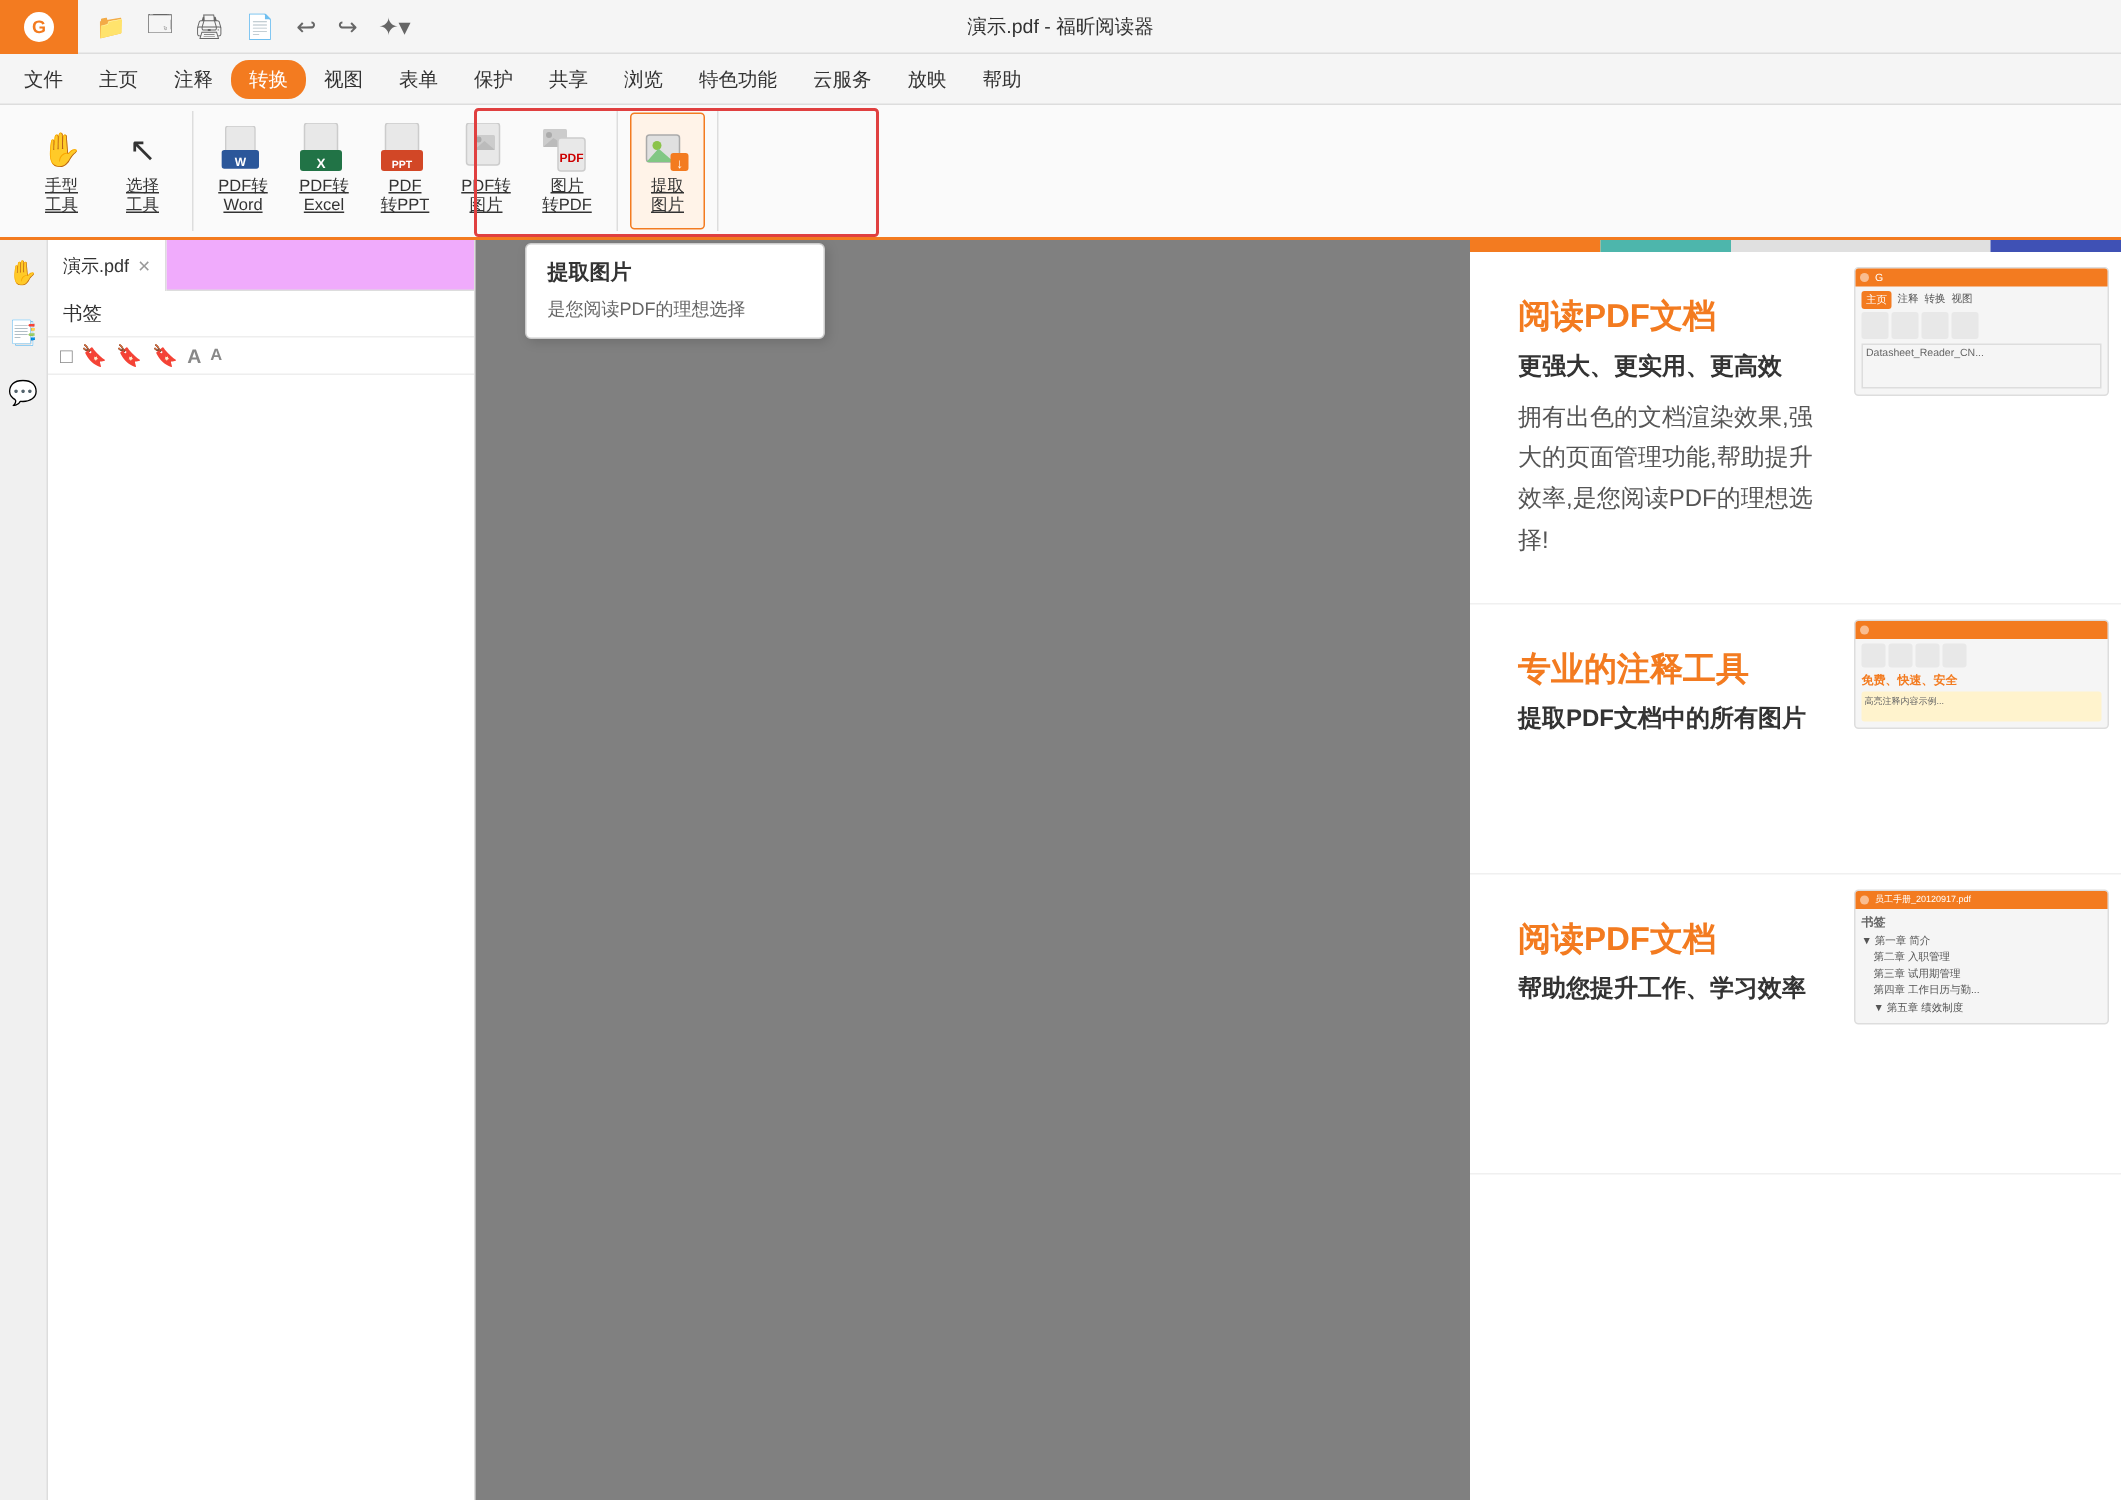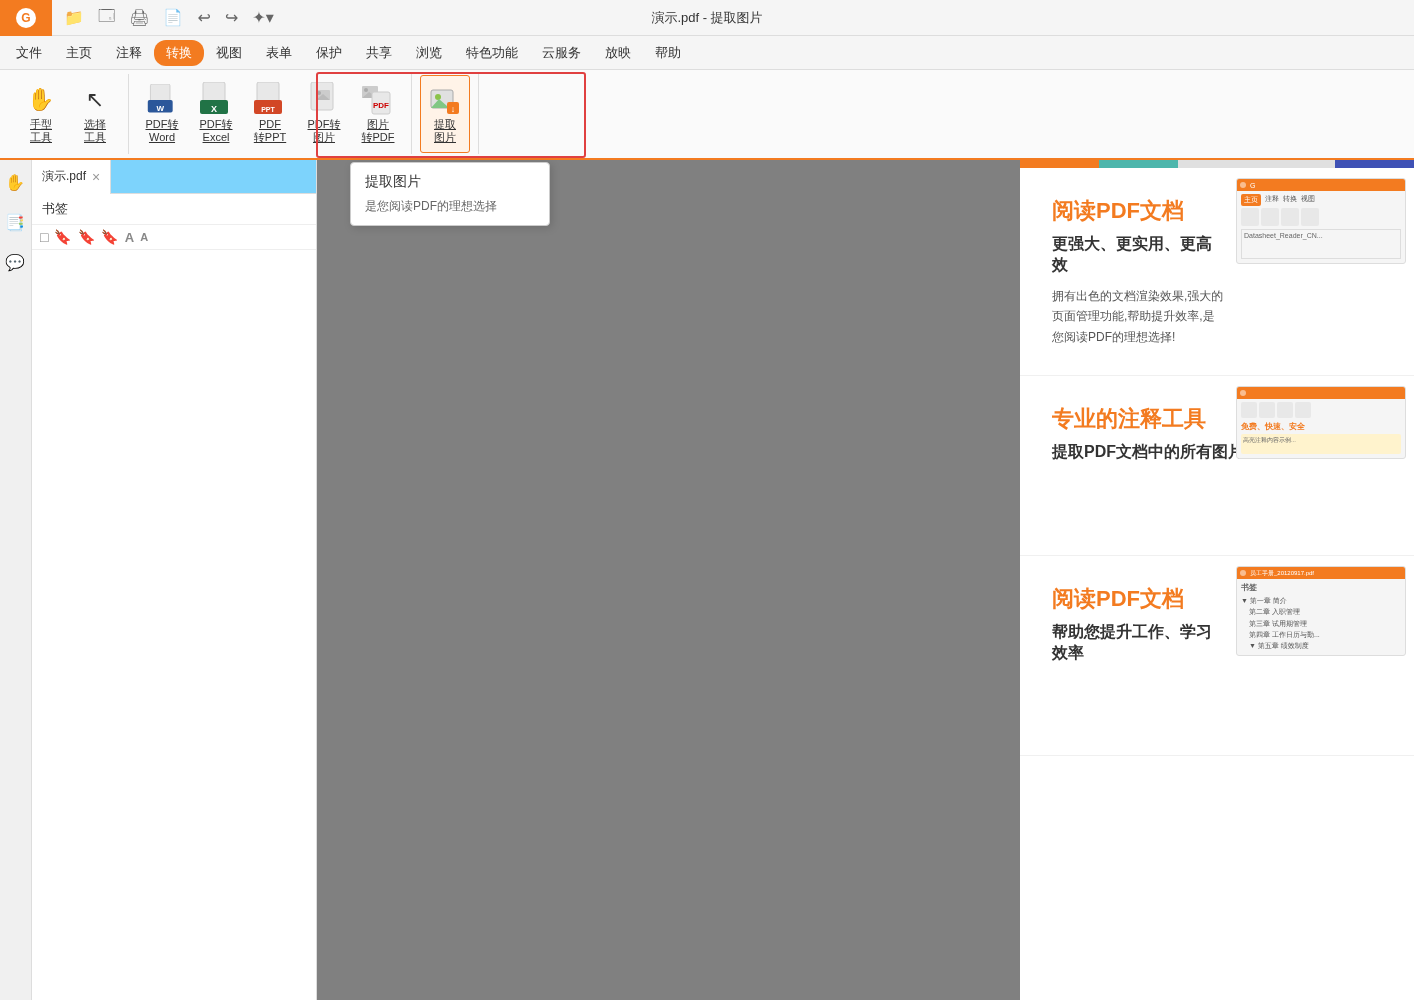--- a/index.html
+++ b/index.html
@@ -135,21 +135,21 @@
       width: 200px;
       background: white;
       border: 1px solid #ccc;
       border-radius: 4px;
       padding: 10px 14px;
       box-shadow: 2px 2px 8px rgba(0,0,0,0.15);
       z-index: 100;
     }
     .tooltip-popup .tip-title {
       font-size: 14px;
-      font-weight: normal;
+      font-weight: bold;
       color: #333;
       margin-bottom: 6px;
     }
     .tooltip-popup .tip-desc {
       font-size: 12px;
       color: #666;
       line-height: 1.5;
     }
 
     
@@ -184,23 +184,22 @@
     
     #file-panel {
       width: 285px;
       background: white;
       border-right: 1px solid #ddd;
       display: flex;
       flex-direction: column;
     }
     .file-tab-bar {
       height: 34px;
-      background: #7dd3fc;
-      display: flex;
-      align-items: center;
+      background: #f0abfc;
+      display: flex;
       border-bottom: 1px solid #ddd;
     }
     .file-tab {
       display: flex;
       align-items: center;
       padding: 4px 10px;
       background: white;
       border-right: 1px solid #ddd;
       font-size: 12px;
       color: #333;
@@ -238,21 +237,21 @@
       flex: 1;
       background: #808080;
       position: relative;
       overflow: hidden;
     }
     
     #doc-preview {
       position: absolute;
       right: 0;
       top: 0;
-      width: 394px;
+      width: 434px;
       height: 100%;
       background: white;
       overflow: hidden;
     }
     .preview-color-bar {
       height: 8px;
       display: flex;
     }
     .preview-color-bar div { flex: 1; }
     .preview-section {
@@ -265,21 +264,21 @@
       color: #f37b20;
       margin-bottom: 8px;
     }
     .preview-subheading {
       font-size: 16px;
       font-weight: bold;
       color: #333;
       margin-bottom: 10px;
     }
     .preview-text {
-      font-size: 12px;
+      font-size: 16px;
       color: #555;
       line-height: 1.7;
     }
     
     .preview-thumb {
       position: absolute;
       right: 8px;
       width: 170px;
       background: #f5f5f5;
       border: 1px solid #ddd;
@@ -312,21 +311,21 @@
   </div>
   <div class="titlebar-tools">
     <span>📁</span>
     <span>🗔</span>
     <span>🖨</span>
     <span>📄</span>
     <span>↩</span>
     <span>↪</span>
     <span>✦▾</span>
   </div>
-  <div class="titlebar-title">演示.pdf - 提取图片</div>
+  <div class="titlebar-title">演示.pdf - 福昕阅读器</div>
 </div>
 
 <div id="menubar">
   <div class="menu-item">文件</div>
   <div class="menu-item">主页</div>
   <div class="menu-item">注释</div>
   <div class="menu-item active">转换</div>
   <div class="menu-item">视图</div>
   <div class="menu-item">表单</div>
   <div class="menu-item">保护</div>

